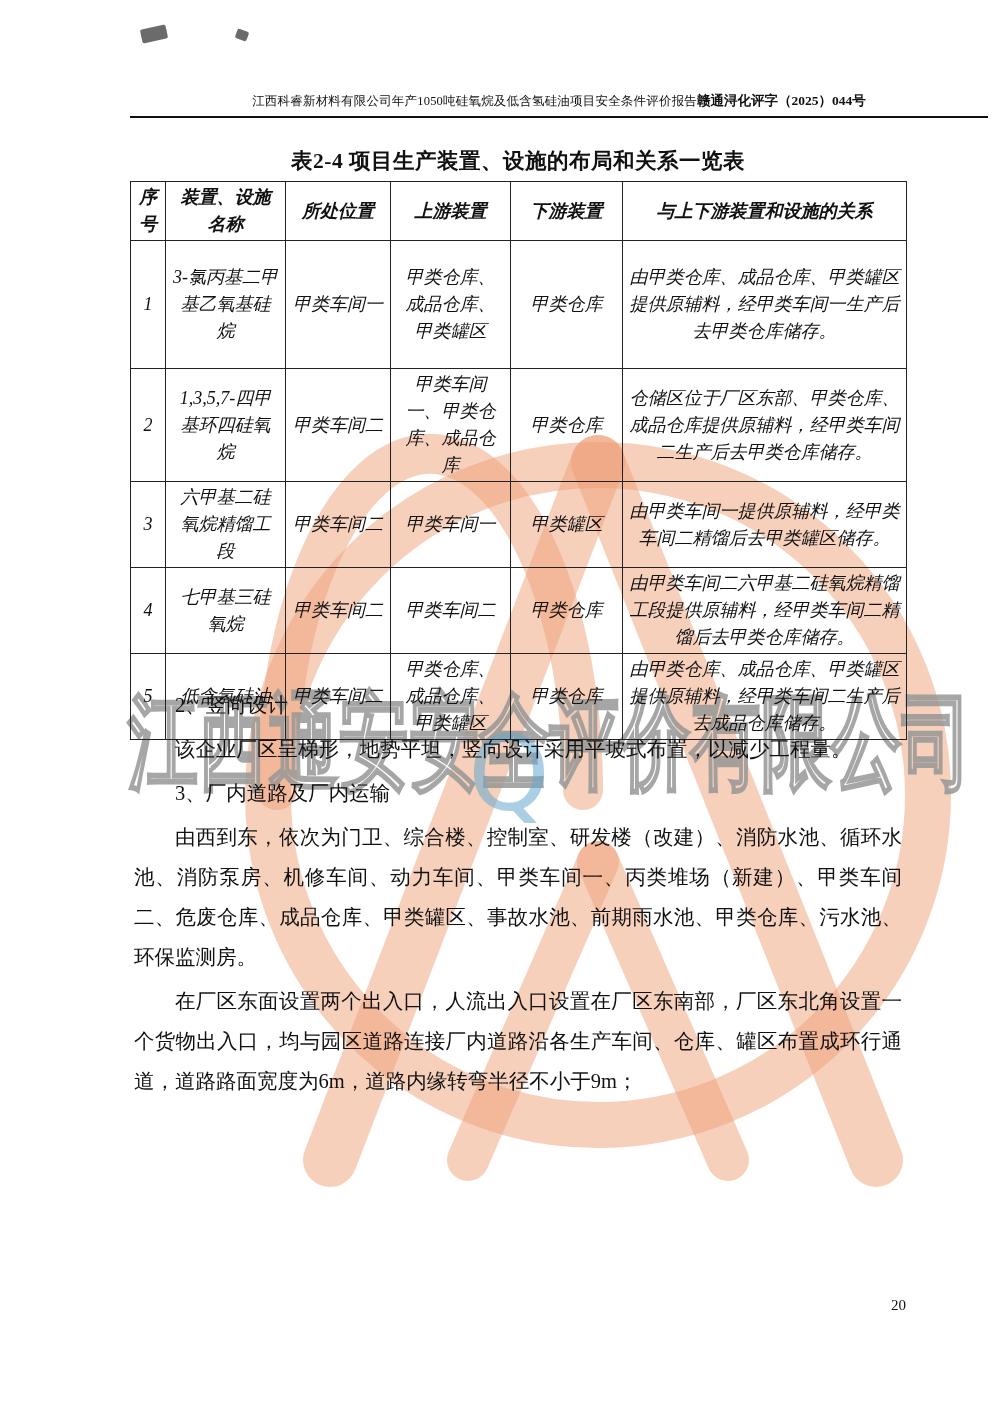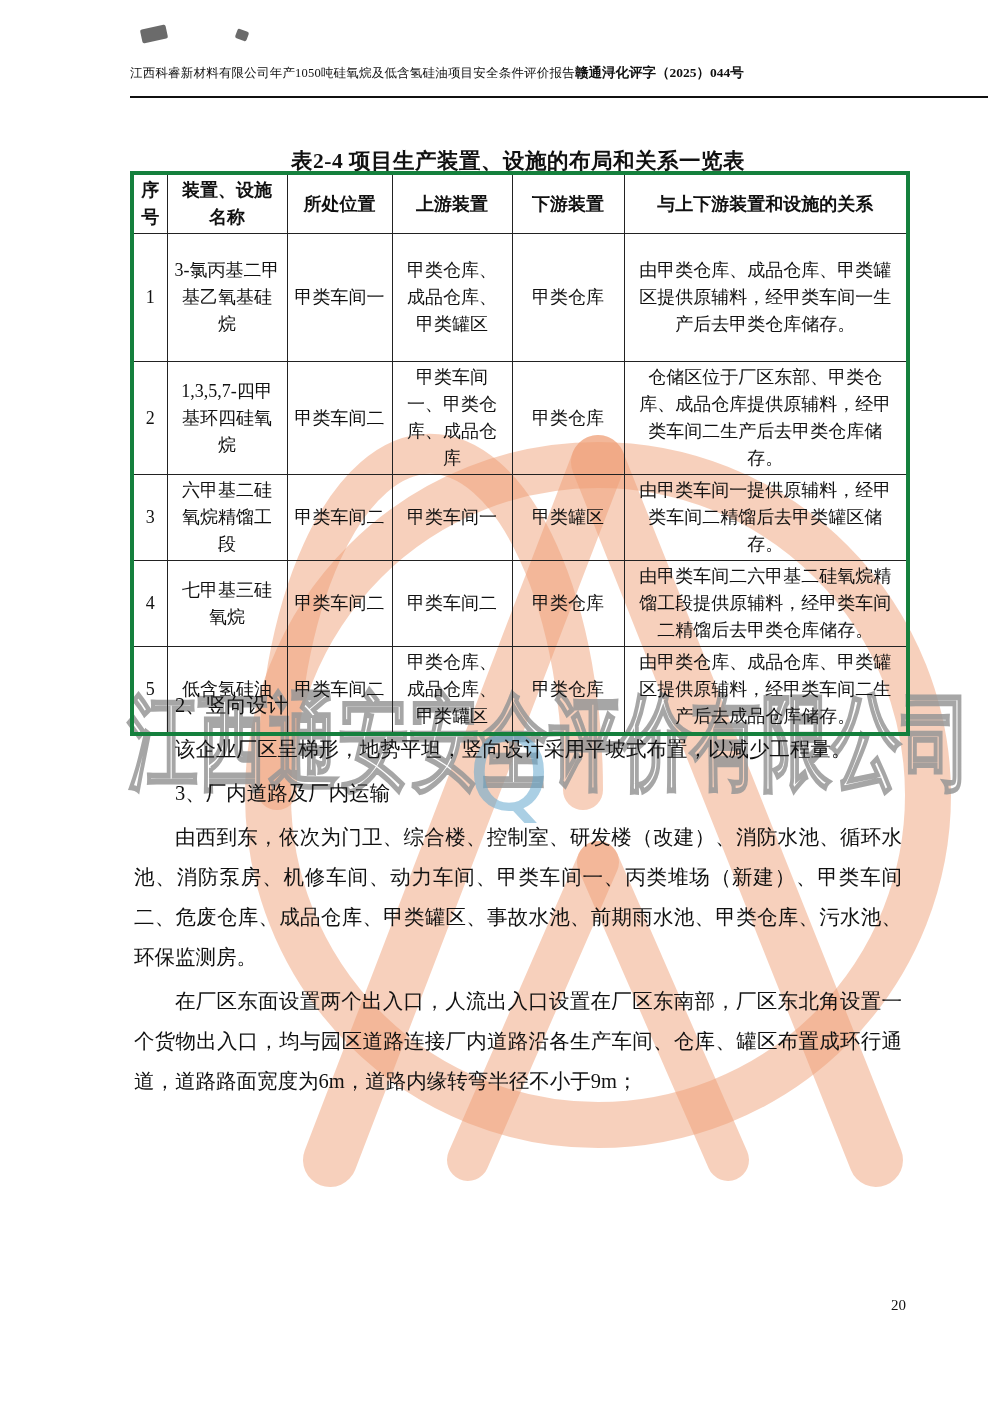--- a/index.html
+++ b/index.html
@@ -31,36 +31,37 @@
   }
   .wm-ta{
     position:absolute;left:538px;top:842px;
     font-family:"DejaVu Sans",sans-serif;
     font-size:100px;line-height:1;letter-spacing:-6px;
     color:rgba(100,168,206,0.55);
   }
   .speck{position:absolute;background:#3a3a3a;opacity:.75;border-radius:2px;}
   
   .header{
-    position:absolute;left:130px;right:12px;top:64px;z-index:1;
-    display:flex;justify-content:flex-start;align-items:flex-end;
-    border-bottom:2px solid #101010;padding-bottom:14px;
+    position:absolute;left:130px;right:12px;top:92px;z-index:1;
+    display:flex;justify-content:center;align-items:flex-end;
+    border-bottom:2px solid #101010;padding-bottom:6px;
   }
   .h-left{font-size:12.5px;letter-spacing:.2px;}
   .h-right{font-size:13.5px;font-weight:bold;white-space:nowrap;}
   
   .tbl-title{
     position:absolute;left:130px;width:776px;top:146px;z-index:1;
     text-align:center;font-size:21.5px;font-weight:bold;letter-spacing:.5px;
   }
   
   table.layout{
-    position:absolute;left:130px;top:171px;z-index:1;
+    position:absolute;left:130px;top:181px;z-index:1;
     width:776px;table-layout:fixed;border-collapse:collapse;
-    border:4px solid #15803d;
+    border:1px solid #15803d;
+    font-style:italic;
   }
   table.layout th,table.layout td{
     border:1px solid #222;
     font-size:18px;line-height:27px;
     text-align:center;vertical-align:middle;
     padding:2px 6px;font-weight:normal;
     word-break:break-all;
   }
   table.layout th{font-weight:bold;}
   td.rel{text-align:left;padding:4px 9px;}

